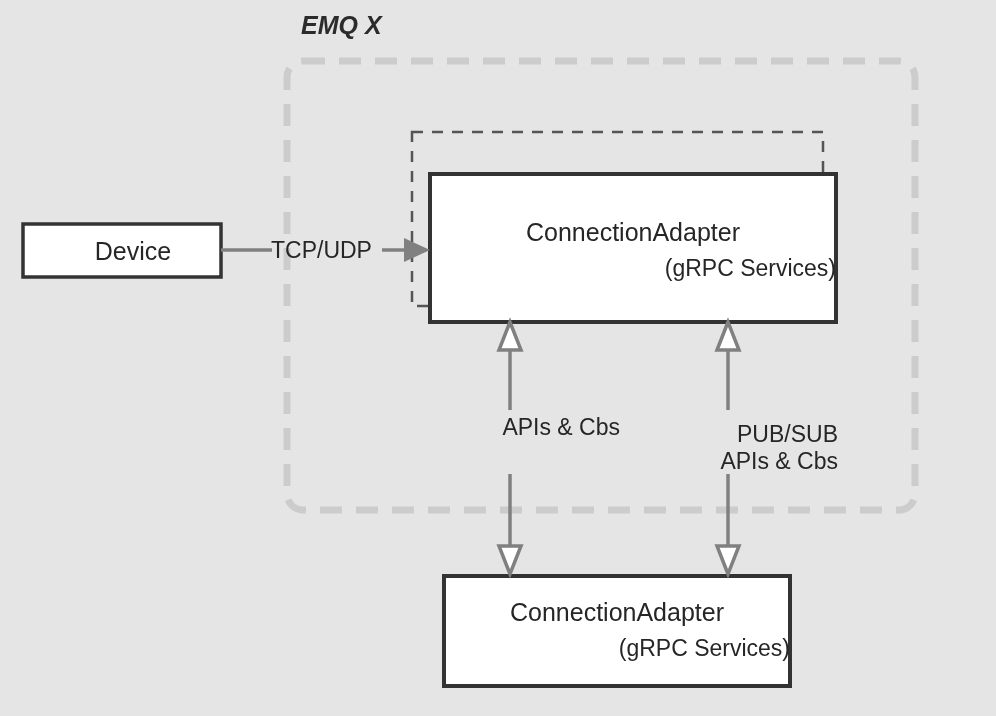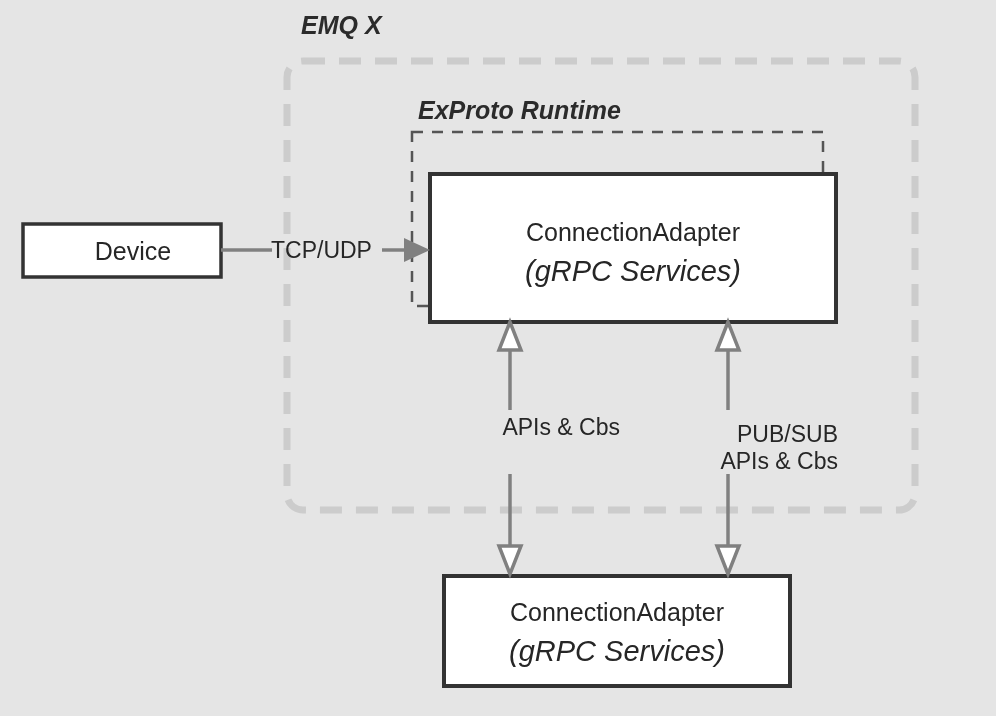--- a/index.html
+++ b/index.html
@@ -35,23 +35,22 @@
     font-weight: bold;
     font-size: 25px;
     color: #2b2b2b;
   }
   .box-title {
     font-size: 25px;
     text-align: center;
     color: #262626;
   }
   .box-sub {
-    font-size: 29px;
-    font-style: italic;
-    text-align: center;
+    font-size: 23px;
+    text-align: right;
     color: #262626;
   }
   .edge-label {
     font-size: 23px;
     text-align: right;
     color: #262626;
   }
   .center-block {
     position: absolute;
     text-align: center;
@@ -84,21 +83,20 @@
     <polygon points="510,574 499,546 521,546" fill="#ffffff" stroke="#808080" stroke-width="3.5" stroke-linejoin="miter"></polygon>
 
     <line x1="728" y1="410" x2="728" y2="338" stroke="#808080" stroke-width="3.5"></line>
     <polygon points="728,322 717,350 739,350" fill="#ffffff" stroke="#808080" stroke-width="3.5" stroke-linejoin="miter"></polygon>
     <line x1="728" y1="474" x2="728" y2="545" stroke="#808080" stroke-width="3.5"></line>
     <polygon points="728,574 717,546 739,546" fill="#ffffff" stroke="#808080" stroke-width="3.5" stroke-linejoin="miter"></polygon>
   </svg>
 
   <div class="lbl title-italic" style="left:301px; top:11px;">EMQ X</div>
 
-  <div class="lbl title-italic" style="left:418px; top:96px;">ExProto Runtime</div>
 
   <div class="center-block" style="left:23px; top:237px; width:220px;">
     <div class="box-title">Device</div>
   </div>
 
   <div class="center-block" style="left:430px; top:218px; width:406px;">
     <div class="box-title">ConnectionAdapter</div>
     <div class="box-sub" style="margin-top:8px;">(gRPC Services)</div>
   </div>
 

